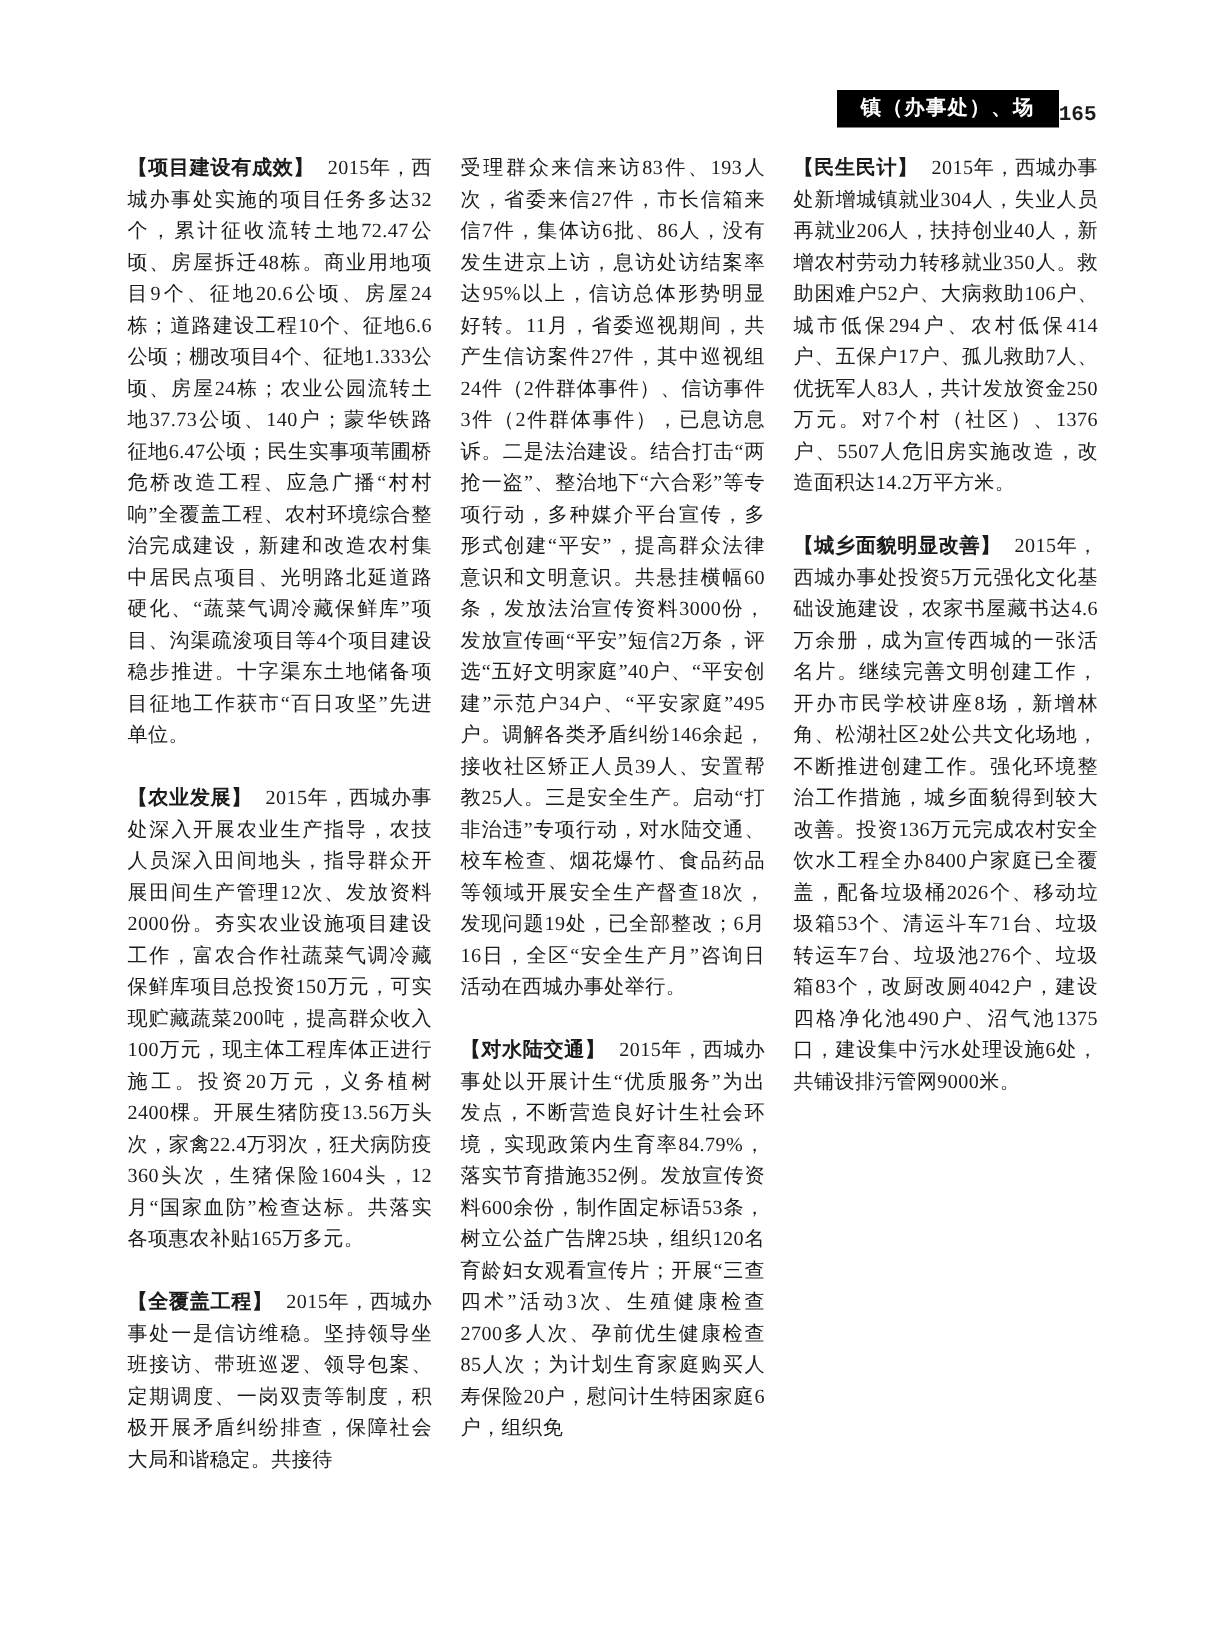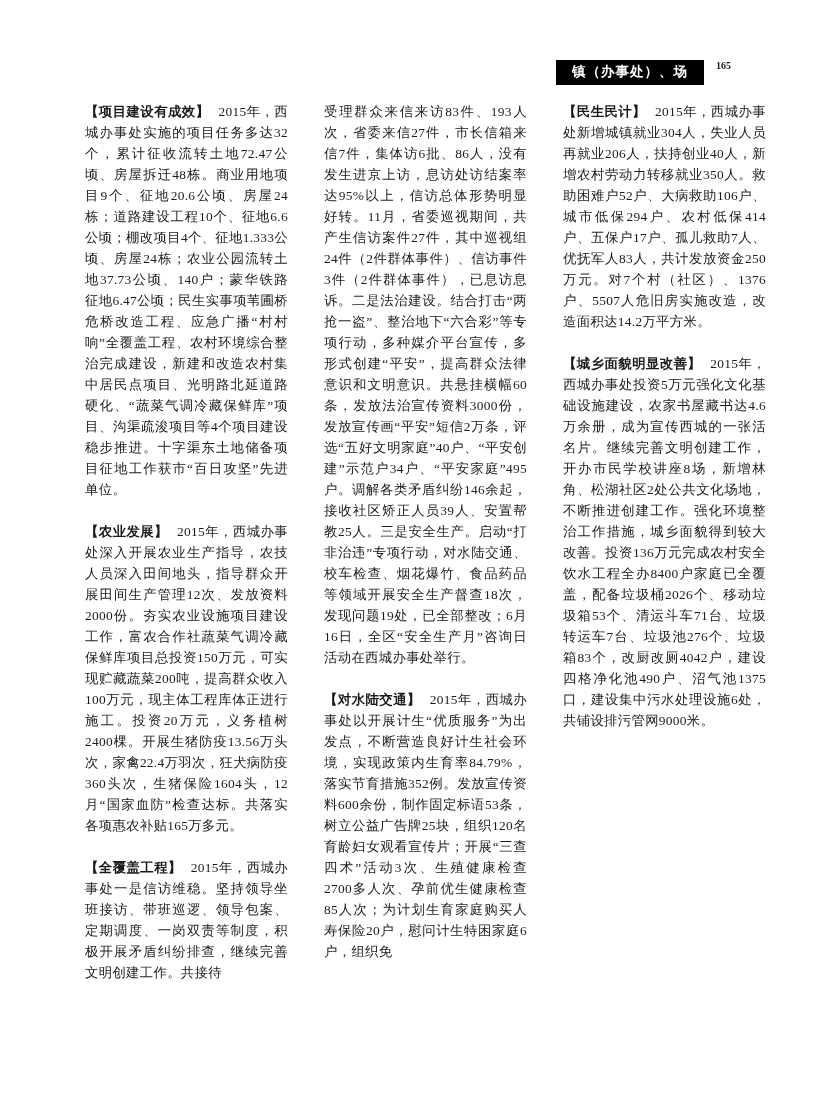--- a/index.html
+++ b/index.html
@@ -16,41 +16,42 @@
   }
   .page {
     box-sizing: border-box;
     width: 816px;
     height: 1099px;
     padding: 60px 85px 0 85px;
   }
   .header-row {
     display: flex;
     justify-content: flex-end;
-    align-items: flex-start;
-    gap: 12px;
+    align-items: flex-end;
+    gap: 0;
     margin-bottom: 16px;
   }
   .header-bar {
     background: #000000;
     color: #ffffff;
     font-weight: bold;
     font-size: 13.5px;
     line-height: 1;
     padding: 5px 16px 6px 16px;
     letter-spacing: 1px;
   }
   .page-number {
-    font-size: 10px;
+    font-size: 14px;
     font-weight: bold;
     color: #1b1b1b;
+    font-family: Liberation Mono, monospace;
   }
   .columns {
     display: flex;
-    gap: 36px;
+    gap: 19px;
   }
   .col {
     width: 203px;
     flex: 0 0 203px;
     font-size: 13.4px;
     line-height: 21px;
     letter-spacing: 0.3px;
     text-align: justify;
   }
   p.block {
@@ -73,21 +74,21 @@
   <div class="header-row">
     <span class="header-bar">镇（办事处）、场</span>
     <span class="page-number">165</span>
   </div>
 
   <div class="columns">
 
     <div class="col">
       <p class="block"><span class="block-heading">【项目建设有成效】</span><span>2015年，西城办事处实施的项目任务多达32个，累计征收流转土地72.47公顷、房屋拆迁48栋。商业用地项目9个、征地20.6公顷、房屋24栋；道路建设工程10个、征地6.6公顷；棚改项目4个、征地1.333公顷、房屋24栋；农业公园流转土地37.73公顷、140户；蒙华铁路征地6.47公顷；民生实事项苇圃桥危桥改造工程、应急广播“村村响”全覆盖工程、农村环境综合整治完成建设，新建和改造农村集中居民点项目、光明路北延道路硬化、“蔬菜气调冷藏保鲜库”项目、沟渠疏浚项目等4个项目建设稳步推进。十字渠东土地储备项目征地工作获市“百日攻坚”先进单位。</span></p>
       <p class="block"><span class="block-heading">【农业发展】</span><span>2015年，西城办事处深入开展农业生产指导，农技人员深入田间地头，指导群众开展田间生产管理12次、发放资料2000份。夯实农业设施项目建设工作，富农合作社蔬菜气调冷藏保鲜库项目总投资150万元，可实现贮藏蔬菜200吨，提高群众收入100万元，现主体工程库体正进行施工。投资20万元，义务植树2400棵。开展生猪防疫13.56万头次，家禽22.4万羽次，狂犬病防疫360头次，生猪保险1604头，12月“国家血防”检查达标。共落实各项惠农补贴165万多元。</span></p>
-      <p class="block"><span class="block-heading">【全覆盖工程】</span><span>2015年，西城办事处一是信访维稳。坚持领导坐班接访、带班巡逻、领导包案、定期调度、一岗双责等制度，积极开展矛盾纠纷排查，继续完善文明创建工作。共接待</span></p>
+      <p class="block"><span class="block-heading">【全覆盖工程】</span><span>2015年，西城办事处一是信访维稳。坚持领导坐班接访、带班巡逻、领导包案、定期调度、一岗双责等制度，积极开展矛盾纠纷排查，保障社会大局和谐稳定。共接待</span></p>
     </div>
 
     <div class="col">
       <p class="block"><span>受理群众来信来访83件、193人次，省委来信27件，市长信箱来信7件，集体访6批、86人，没有发生进京上访，息访处访结案率达95%以上，信访总体形势明显好转。11月，省委巡视期间，共产生信访案件27件，其中巡视组24件（2件群体事件）、信访事件3件（2件群体事件），已息访息诉。二是法治建设。结合打击“两抢一盗”、整治地下“六合彩”等专项行动，多种媒介平台宣传，多形式创建“平安”，提高群众法律意识和文明意识。共悬挂横幅60条，发放法治宣传资料3000份，发放宣传画“平安”短信2万条，评选“五好文明家庭”40户、“平安创建”示范户34户、“平安家庭”495户。调解各类矛盾纠纷146余起，接收社区矫正人员39人、安置帮教25人。三是安全生产。启动“打非治违”专项行动，对水陆交通、校车检查、烟花爆竹、食品药品等领域开展安全生产督查18次，发现问题19处，已全部整改；6月16日，全区“安全生产月”咨询日活动在西城办事处举行。</span></p>
       <p class="block"><span class="block-heading">【对水陆交通】</span><span>2015年，西城办事处以开展计生“优质服务”为出发点，不断营造良好计生社会环境，实现政策内生育率84.79%，落实节育措施352例。发放宣传资料600余份，制作固定标语53条，树立公益广告牌25块，组织120名育龄妇女观看宣传片；开展“三查四术”活动3次、生殖健康检查2700多人次、孕前优生健康检查85人次；为计划生育家庭购买人寿保险20户，慰问计生特困家庭6户，组织免</span></p>
     </div>
 
     <div class="col">
       <p class="block"><span class="block-heading">【民生民计】</span><span>2015年，西城办事处新增城镇就业304人，失业人员再就业206人，扶持创业40人，新增农村劳动力转移就业350人。救助困难户52户、大病救助106户、城市低保294户、农村低保414户、五保户17户、孤儿救助7人、优抚军人83人，共计发放资金250万元。对7个村（社区）、1376户、5507人危旧房实施改造，改造面积达14.2万平方米。</span></p>
       <p class="block"><span class="block-heading">【城乡面貌明显改善】</span><span>2015年，西城办事处投资5万元强化文化基础设施建设，农家书屋藏书达4.6万余册，成为宣传西城的一张活名片。继续完善文明创建工作，开办市民学校讲座8场，新增林角、松湖社区2处公共文化场地，不断推进创建工作。强化环境整治工作措施，城乡面貌得到较大改善。投资136万元完成农村安全饮水工程全办8400户家庭已全覆盖，配备垃圾桶2026个、移动垃圾箱53个、清运斗车71台、垃圾转运车7台、垃圾池276个、垃圾箱83个，改厨改厕4042户，建设四格净化池490户、沼气池1375口，建设集中污水处理设施6处，共铺设排污管网9000米。</span></p>

